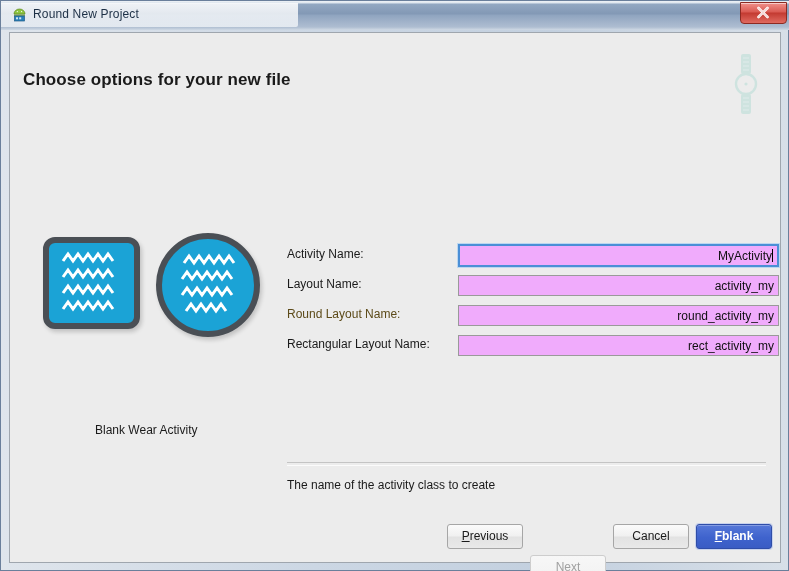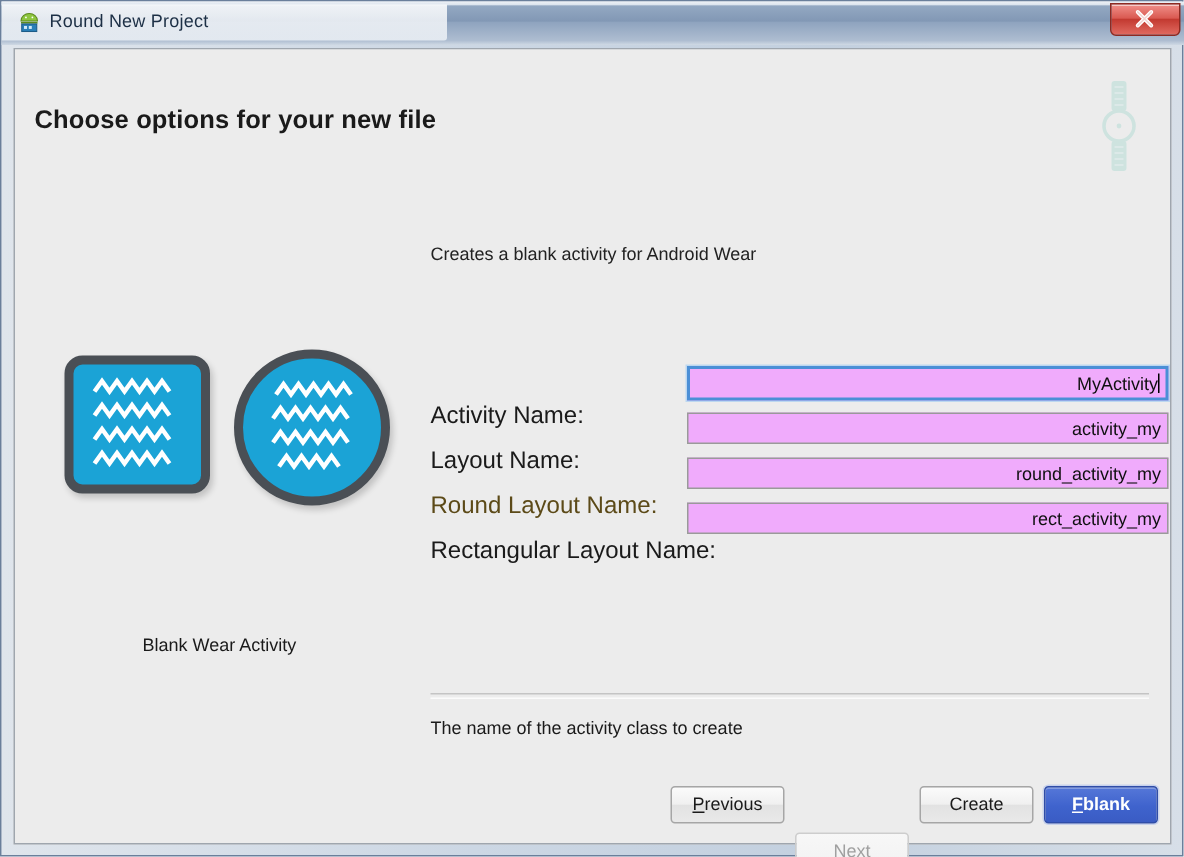--- a/index.html
+++ b/index.html
@@ -143,22 +143,22 @@
   }
 
   
   .form { position: absolute; left: 277px; top: 212px; }
   .row {
     position: relative;
     height: 30px;
   }
   .row-label {
     position: absolute;
-    left: 0; top: 24px;
-    font-size: 16px;
+    left: 0; top: 2px;
+    font-size: 12px;
     color: #1a1a1a;
     white-space: nowrap;
   }
   .row-label.olive { color: #5c4a18; }
   .field {
     position: absolute;
     left: 171px; top: 0;
     width: 321px;
     height: 21px;
     box-sizing: border-box;
@@ -290,21 +290,20 @@
         <svg width="32" height="64" viewBox="0 0 32 64">
           <rect x="11" y="2" width="10" height="20" rx="2" fill="#b6dcd6"></rect>
           <rect x="11" y="42" width="10" height="20" rx="2" fill="#b6dcd6"></rect>
           <circle cx="16" cy="32" r="10" fill="none" stroke="#b6dcd6" stroke-width="2.4"></circle>
           <circle cx="16" cy="32" r="1.6" fill="#b6dcd6"></circle>
           <path d="M13 6 h6 M13 10 h6 M13 14 h6 M13 18 h6" stroke="#d8ecea" stroke-width="1"></path>
           <path d="M13 46 h6 M13 50 h6 M13 54 h6 M13 58 h6" stroke="#d8ecea" stroke-width="1"></path>
         </svg>
       </span>
 
-      <div class="desc">Creates a blank activity for Android Wear</div>
 
       <div class="thumb-square">
         <svg class="zig" width="85" height="80" viewBox="0 0 85 80">
           <g stroke="#ffffff" stroke-width="3" fill="none" stroke-linejoin="miter">
             <polyline points="14,18 19,11 24,18 29,11 34,18 39,11 44,18 49,11 54,18 59,11 64,18"></polyline>
             <polyline points="14,34 19,27 24,34 29,27 34,34 39,27 44,34 49,27 54,34 59,27 64,34"></polyline>
             <polyline points="14,50 19,43 24,50 29,43 34,50 39,43 44,50 49,43 54,50 59,43 64,50"></polyline>
             <polyline points="14,66 19,59 24,66 29,59 34,66 39,59 44,66 49,59 54,66 59,59 64,66"></polyline>
           </g>
         </svg>
@@ -346,19 +345,19 @@
         </div>
 
       </div>
 
       <div class="separator"></div>
       <div class="help-text">The name of the activity class to create</div>
 
       <div class="buttons">
         <div class="btn btn-previous"><span class="mn">P</span><span>revious</span></div>
         <div class="btn btn-next disabled"><span class="mn">N</span><span>ext</span></div>
-        <div class="btn btn-cancel"><span>Create</span></div>
+        <div class="btn btn-cancel"><span>Cancel</span></div>
         <div class="btn btn-finish primary"><span class="mn">F</span><span>blank</span></div>
       </div>
 
     </div>
   </div>
 </div>
 
 </body></html>

